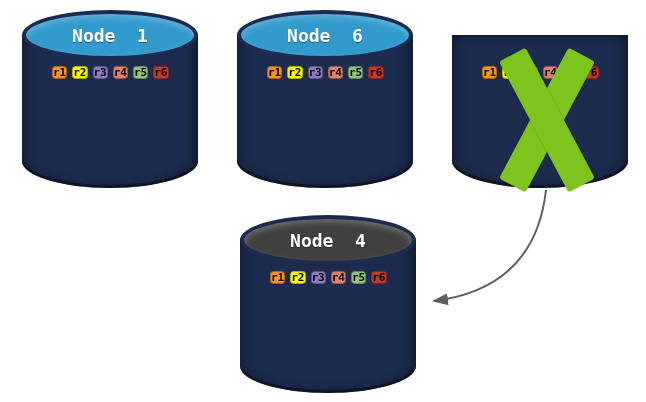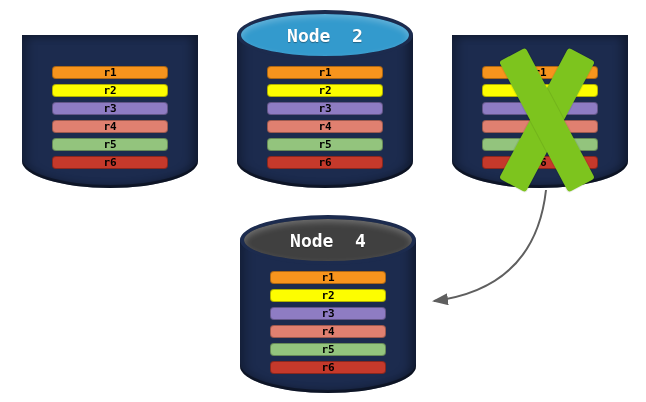--- a/index.html
+++ b/index.html
@@ -42,21 +42,21 @@
     font-weight: bold;
     font-size: 18px;
     white-space: pre;
     text-shadow: 0 1px 1px rgba(0,0,0,0.35);
   }
   .records {
     position: absolute;
     left: 30px; right: 30px;
     top: 56px;
     display: flex;
-    flex-direction: column;
+    flex-direction: row;
     gap: 5px;
   }
   .record {
     height: 13px;
     line-height: 12px;
     border-radius: 4px;
     border: 1px solid rgba(0,0,0,0.3);
     box-sizing: border-box;
     text-align: center;
     font-weight: bold;
@@ -86,34 +86,37 @@
     pointer-events: none;
   }
 </style>
 </head>
 <body>
 
 <div class="stage">
 
   <div class="node" style="left:22px; top:10px;">
     <div class="cyl-body" style="background-color: rgb(28, 43, 78);"></div>
+    <div class="cyl-top" style="background-color: rgb(51, 154, 205);">
+      <span class="node-title">Node  1</span>
+    </div>
     <div class="records">
       <div class="record" style="background-color: rgb(247, 148, 29);">r1</div>
       <div class="record" style="background-color: rgb(253, 253, 0);">r2</div>
       <div class="record" style="background-color: rgb(142, 124, 195);">r3</div>
       <div class="record" style="background-color: rgb(224, 128, 112);">r4</div>
       <div class="record" style="background-color: rgb(147, 196, 125);">r5</div>
       <div class="record" style="background-color: rgb(197, 57, 43);">r6</div>
     </div>
   </div>
 
   <div class="node" style="left:237px; top:10px;">
     <div class="cyl-body" style="background-color: rgb(28, 43, 78);"></div>
     <div class="cyl-top" style="background-color: rgb(51, 154, 205);">
-      <span class="node-title">Node  2</span>
+      <span class="node-title">Node  6</span>
     </div>
     <div class="records">
       <div class="record" style="background-color: rgb(247, 148, 29);">r1</div>
       <div class="record" style="background-color: rgb(253, 253, 0);">r2</div>
       <div class="record" style="background-color: rgb(142, 124, 195);">r3</div>
       <div class="record" style="background-color: rgb(224, 128, 112);">r4</div>
       <div class="record" style="background-color: rgb(147, 196, 125);">r5</div>
       <div class="record" style="background-color: rgb(197, 57, 43);">r6</div>
     </div>
   </div>

